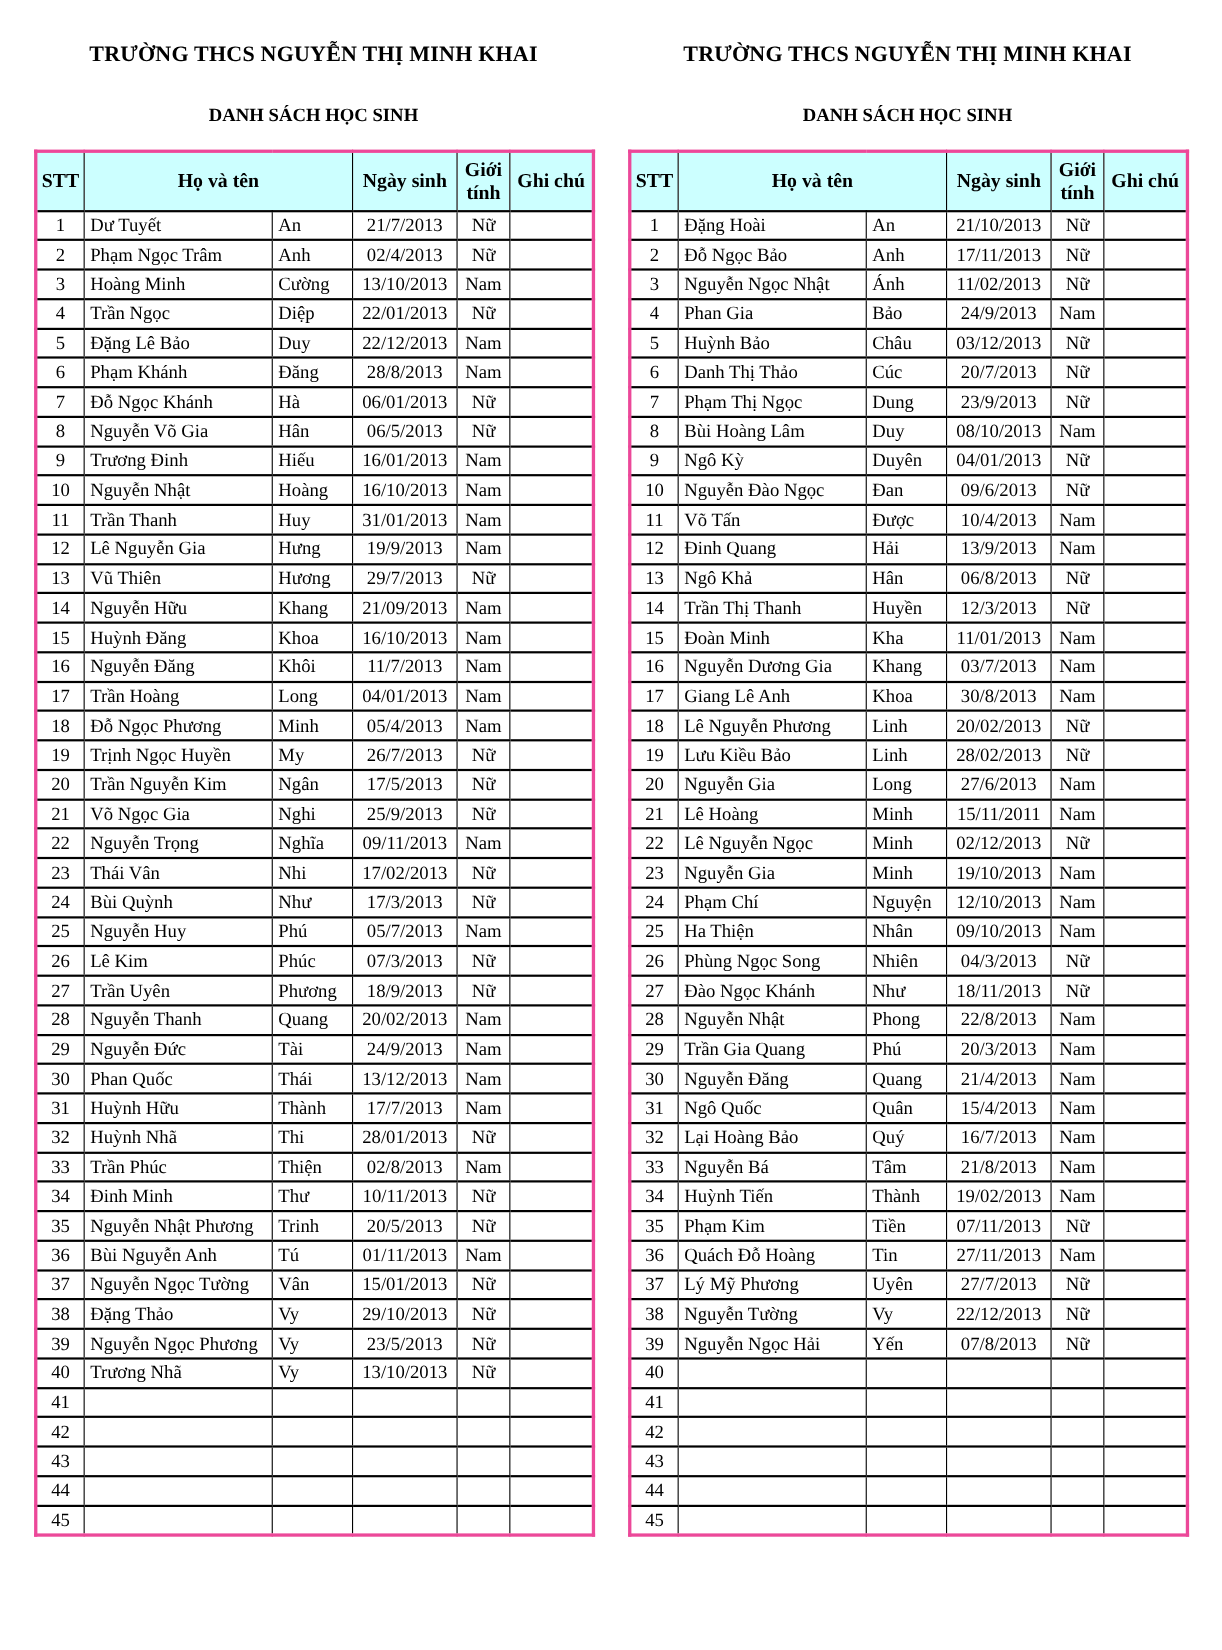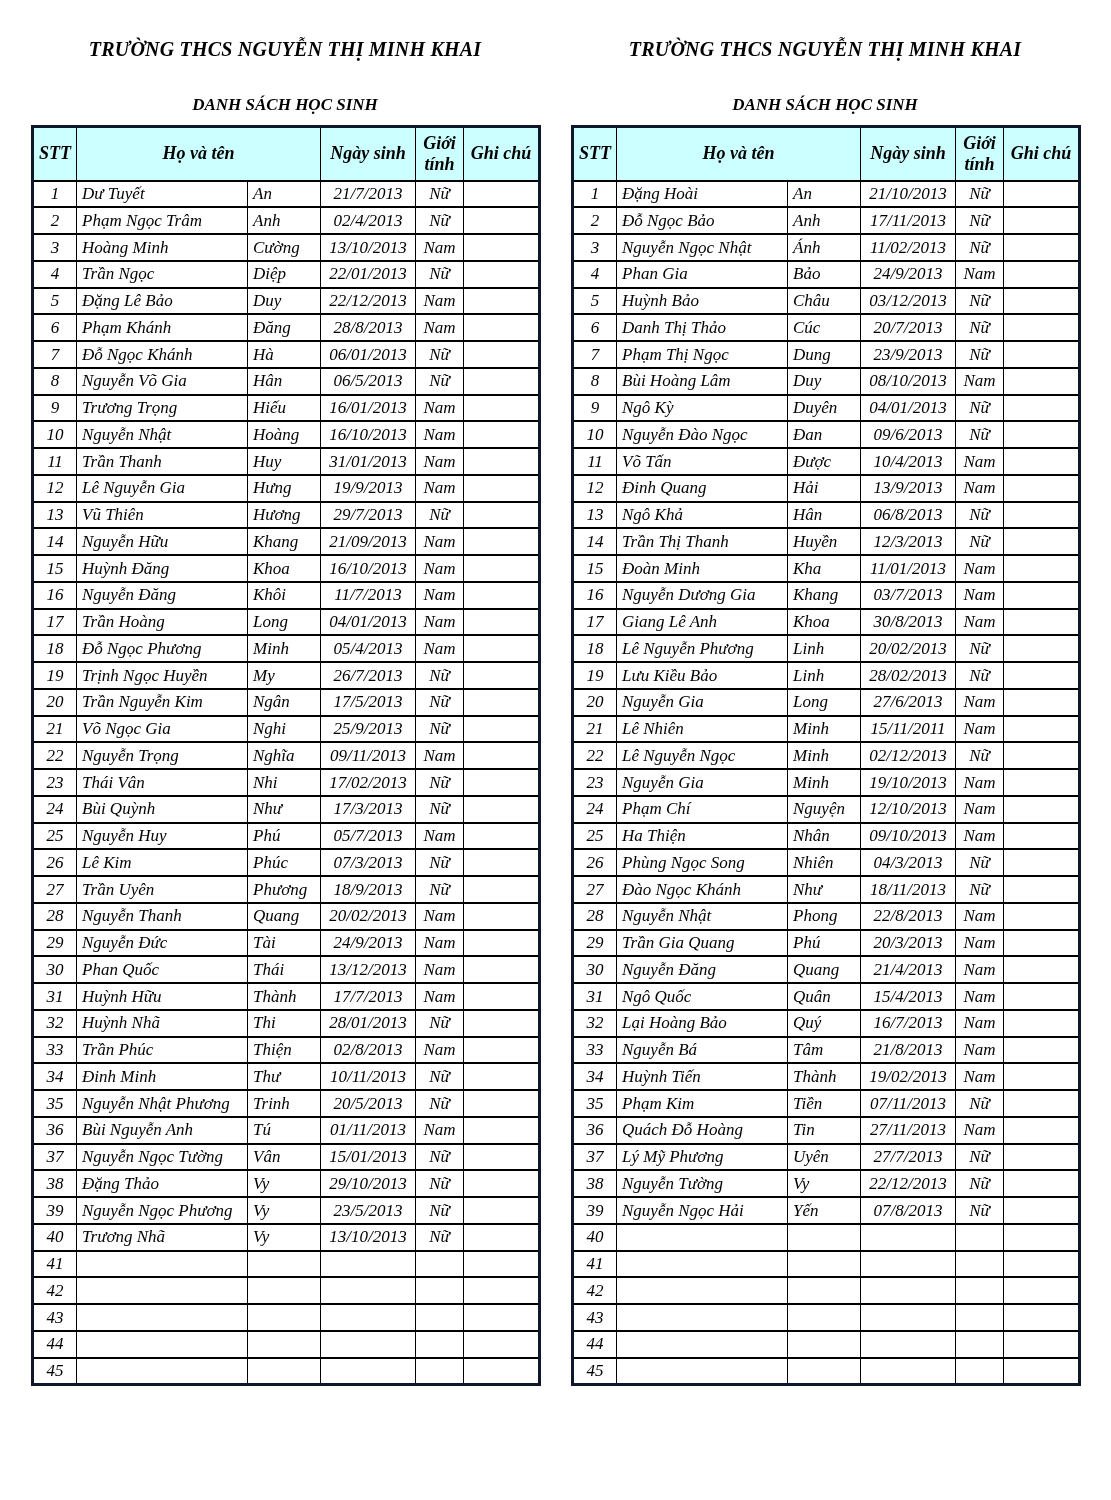--- a/index.html
+++ b/index.html
@@ -8,21 +8,20 @@
     width: 1111px;
     height: 1500px;
     font-family: "Liberation Serif", "DejaVu Serif", serif;
     color: #000;
     overflow: hidden;
   }
   .page {
     display: flex;
     gap: 32px;
     padding: 38px 47px 0 31px;
-    font-style: italic;
   }
   .panel { width: 508px; flex: 0 0 auto; }
   .school-name {
     text-align: center;
     font-weight: bold;
     font-size: 20px;
     letter-spacing: 0.2px;
   }
   .doc-title {
     text-align: center;
@@ -30,24 +29,24 @@
     font-size: 17px;
     margin-top: 34px;
   }
   .doc-subtitle {
     text-align: center;
     font-weight: bold;
     font-size: 20px;
     margin-top: 5px;
   }
   table.roster {
-    margin-top: 10px;
+    margin-top: 21px;
     width: 100%;
     border-collapse: collapse;
-    border: 3px solid #0f172a;
+    border: 3px solid #ec4899;
     table-layout: fixed;
   }
   .roster th, .roster td {
     border-left: 1px solid #000;
     border-right: 1px solid #000;
     border-top: 2px solid #000;
     border-bottom: 2px solid #000;
     font-size: 17px;
     line-height: 1.15;
     overflow: hidden;
@@ -161,21 +160,21 @@
           <tr>
             <td class="c-stt">8</td>
             <td class="c-ho">Nguyễn Võ Gia</td>
             <td class="c-ten">Hân</td>
             <td class="c-dob">06/5/2013</td>
             <td class="c-gender">Nữ</td>
             <td class="c-note"></td>
           </tr>
           <tr>
             <td class="c-stt">9</td>
-            <td class="c-ho">Trương Trọng</td>
+            <td class="c-ho">Trương Đinh</td>
             <td class="c-ten">Hiếu</td>
             <td class="c-dob">16/01/2013</td>
             <td class="c-gender">Nam</td>
             <td class="c-note"></td>
           </tr>
           <tr>
             <td class="c-stt">10</td>
             <td class="c-ho">Nguyễn Nhật</td>
             <td class="c-ten">Hoàng</td>
             <td class="c-dob">16/10/2013</td>
@@ -643,21 +642,21 @@
           <tr>
             <td class="c-stt">20</td>
             <td class="c-ho">Nguyễn Gia</td>
             <td class="c-ten">Long</td>
             <td class="c-dob">27/6/2013</td>
             <td class="c-gender">Nam</td>
             <td class="c-note"></td>
           </tr>
           <tr>
             <td class="c-stt">21</td>
-            <td class="c-ho">Lê Nhiên</td>
+            <td class="c-ho">Lê Hoàng</td>
             <td class="c-ten">Minh</td>
             <td class="c-dob">15/11/2011</td>
             <td class="c-gender">Nam</td>
             <td class="c-note"></td>
           </tr>
           <tr>
             <td class="c-stt">22</td>
             <td class="c-ho">Lê Nguyễn Ngọc</td>
             <td class="c-ten">Minh</td>
             <td class="c-dob">02/12/2013</td>

